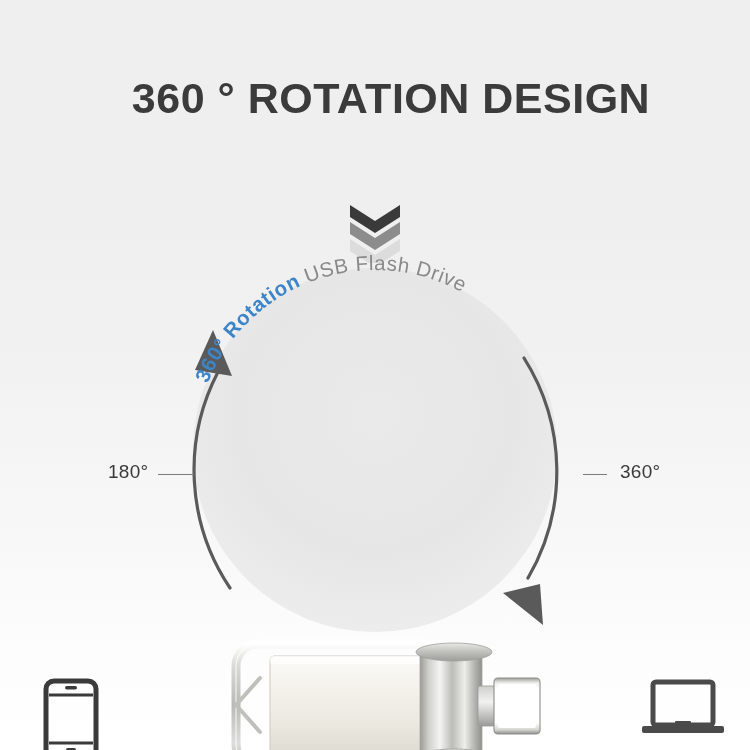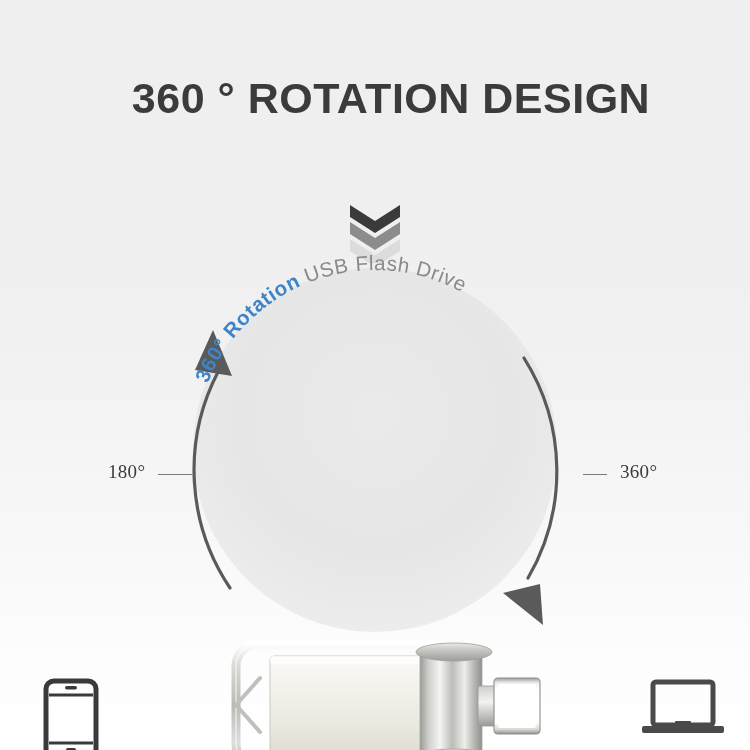--- a/index.html
+++ b/index.html
@@ -96,21 +96,21 @@
   }
   #device-left  { left: 18px;  top: 420px; width: 105px; }
   #device-right { left: 628px; top: 420px; width: 110px; }
 
   .angle-label {
     position: absolute;
     font-size: 19px;
     color: #3a3a3a;
     letter-spacing: 0.3px;
     white-space: nowrap;
-    font-family: Liberation Serif, serif;
+    font-family: Liberation Sans, sans-serif;
   }
   #angle-left  { left: 108px; top: 461px; }
   #angle-right { left: 620px; top: 461px; }
 
   .leader-line {
     position: absolute;
     height: 1px;
     background: #7a7a7a;
   }
   #leader-left  { left: 158px; top: 474px; width: 36px; }

